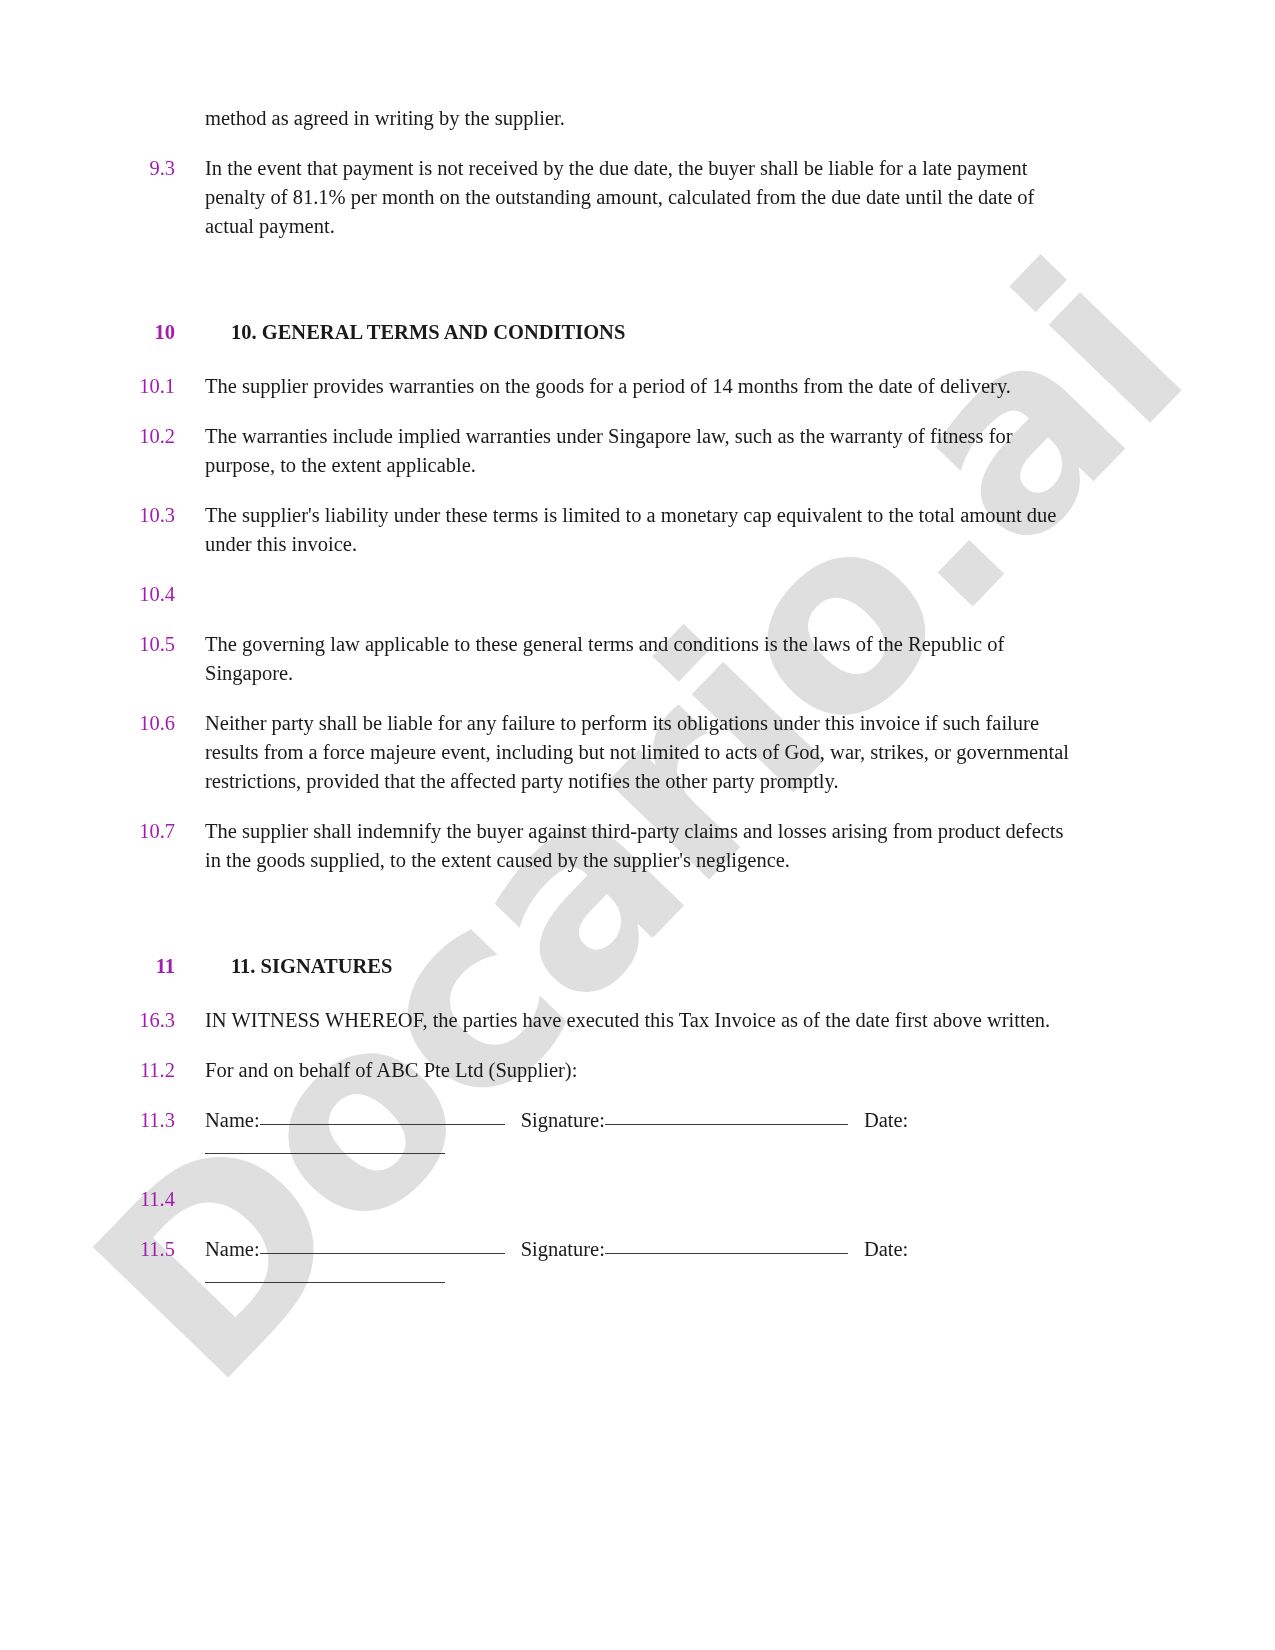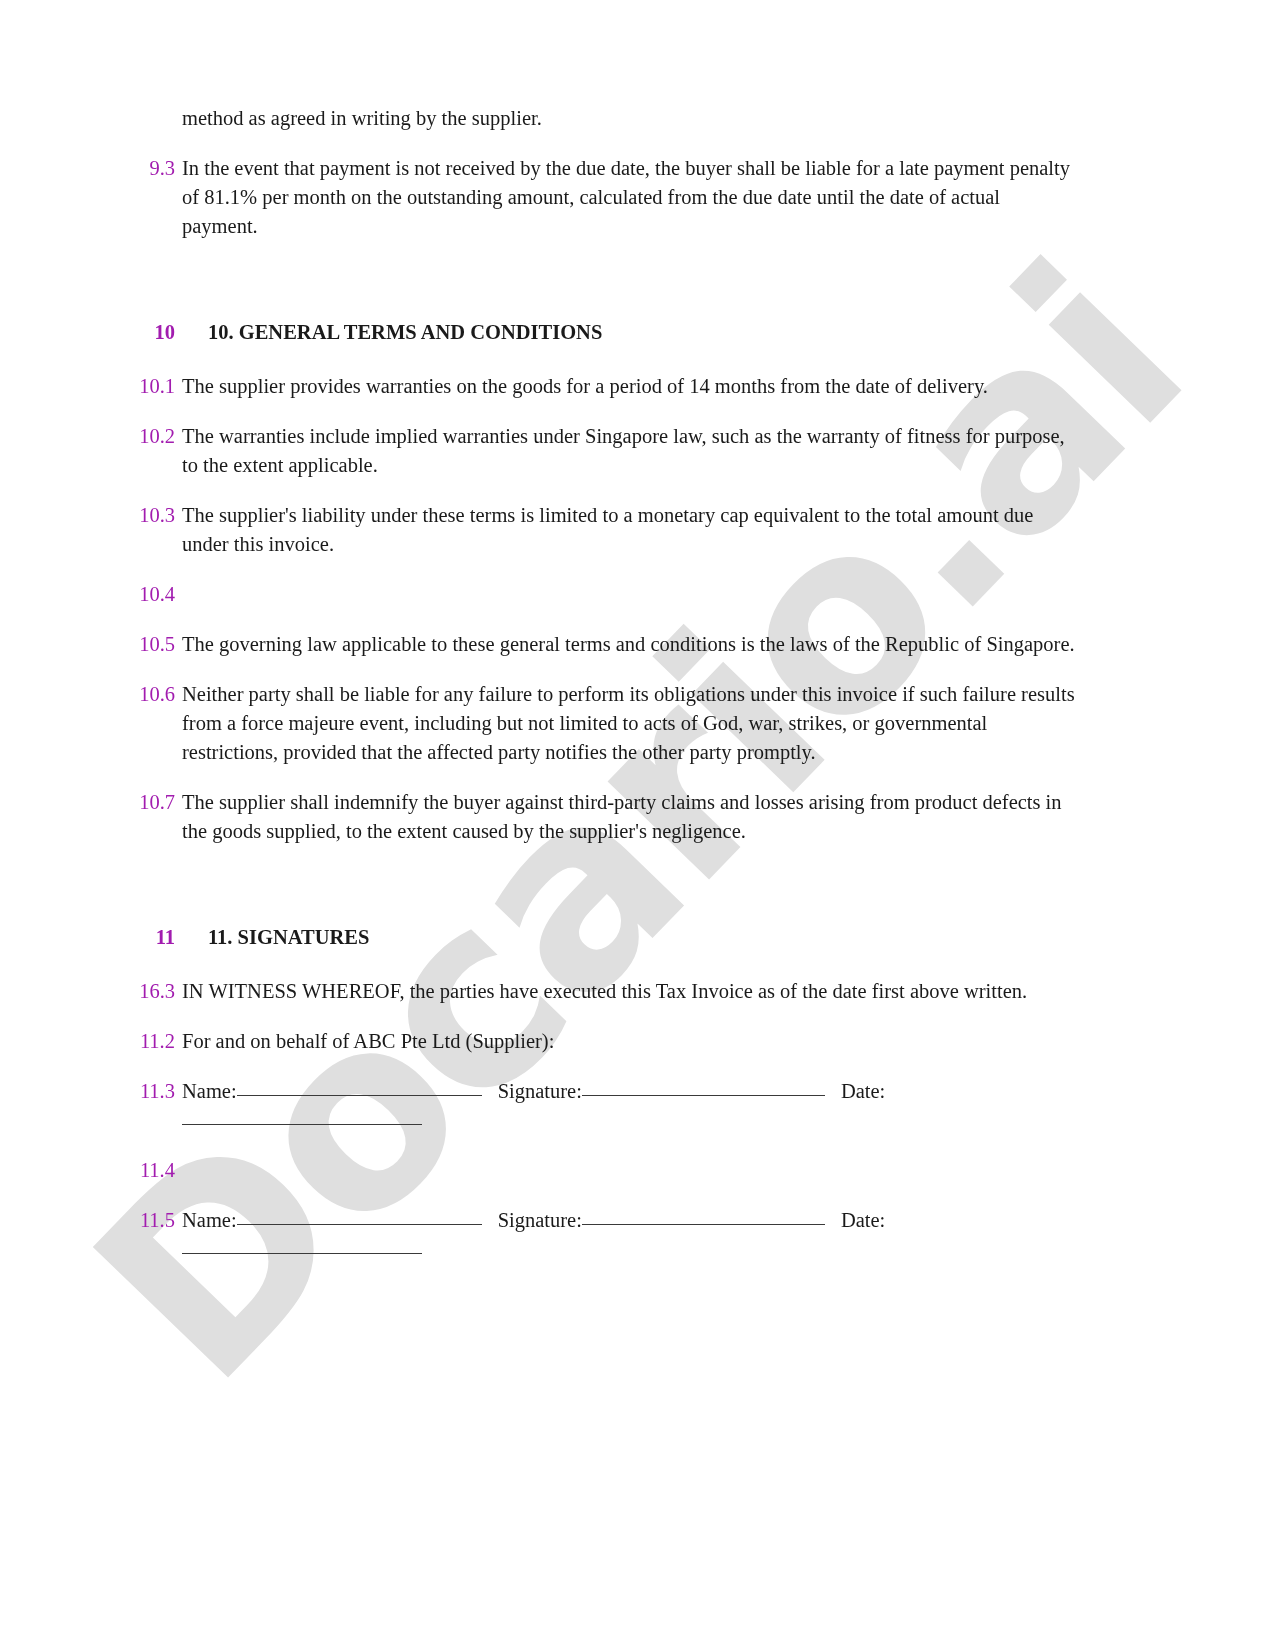--- a/index.html
+++ b/index.html
@@ -63,21 +63,21 @@
     width: 63px;
     margin-left: 112px;
     text-align: right;
     font-size: 20.5px;
     line-height: 29px;
     color: #a21caf;
     white-space: nowrap;
   }
   .clause-body {
     flex: 1 1 auto;
-    margin-left: 7px;
+    margin-left: 30px;
     margin-right: 198px;
     font-size: 20.5px;
     line-height: 29px;
     color: #1a1a1a;
     text-align: left;
     hyphens: none;
   }
   
   .clause.continuation .clause-num { visibility: hidden; }
 

